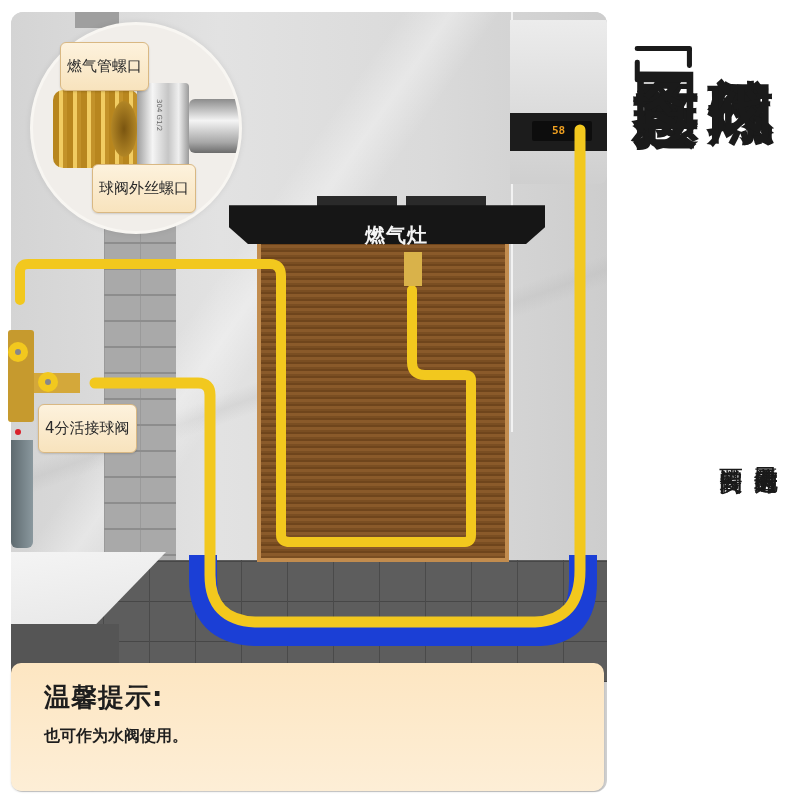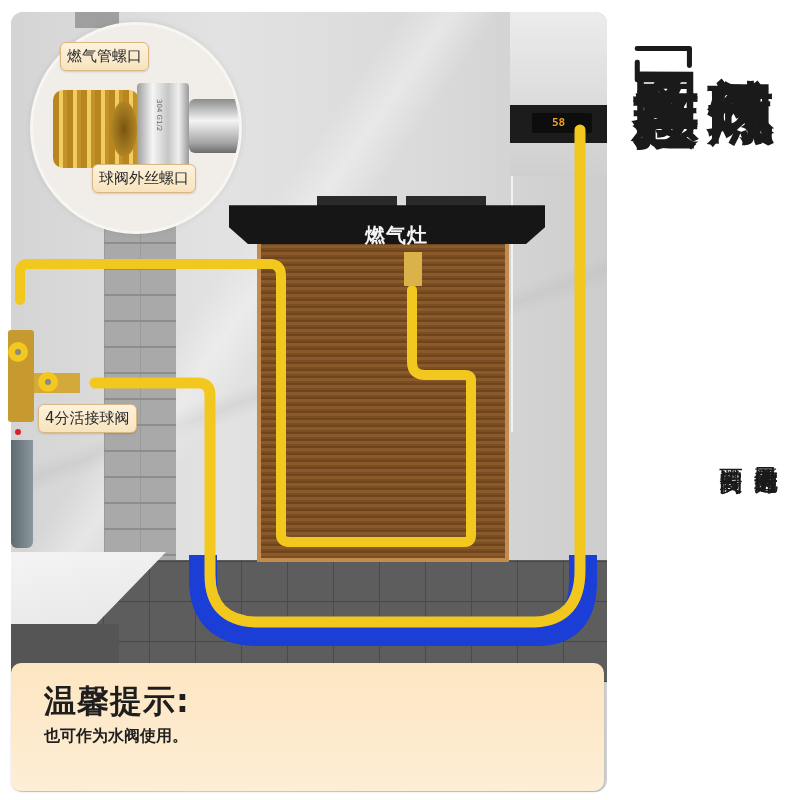--- a/index.html
+++ b/index.html
@@ -19,21 +19,21 @@
       #a9a9a9;}
   .brick-top{position:absolute;left:64px;top:0;width:44px;height:16px;background:#9f9f9f;}
   .floor{position:absolute;left:0;top:548px;width:596px;height:122px;
     background:
       repeating-linear-gradient(90deg,#4a4a4a 0 1px,transparent 1px 46px),
       repeating-linear-gradient(0deg,#474747 0 1px,transparent 1px 40px),
       #5d5d5d;}
   .counter{position:absolute;left:0;top:540px;width:155px;height:80px;
     background:linear-gradient(170deg,#f4f4f4,#e6e6e6);clip-path:polygon(0 0,100% 0,50% 100%,0 100%);}
   .counter-front{position:absolute;left:0;top:612px;width:108px;height:58px;background:#555;}
-  .heater{position:absolute;left:499px;top:0;width:97px;height:164px;border-radius:0 0 8px 0;
+  .heater{position:absolute;left:499px;top:8px;width:97px;height:164px;border-radius:0 0 8px 0;
     background:linear-gradient(180deg,#ececec,#cfcfcf);}
   .heater-panel{position:absolute;left:0;top:93px;width:97px;height:38px;background:#1c1c1c;}
   .heater-display{position:absolute;left:22px;top:8px;width:60px;height:20px;background:#0d0d0d;border-radius:2px;}
   .heater-digits{position:absolute;left:20px;top:3px;color:#f0a020;font-size:11px;font-weight:bold;font-family:"DejaVu Sans Mono",monospace;}
   .cabinet{position:absolute;left:246px;top:228px;width:252px;height:322px;
     background:repeating-linear-gradient(0deg,#7a4e22 0 2px,#8a5a2a 2px 5px,#6f451c 5px 7px);
     border:4px solid #c28c4e;box-sizing:border-box;}
   .stove{position:absolute;left:218px;top:190px;width:316px;height:42px;background:#161616;
     clip-path:polygon(0 8%,100% 8%,100% 60%,94% 100%,6% 100%,0 60%);}
   .stove-grate{position:absolute;top:184px;width:80px;height:12px;background:#2a2a2a;}
@@ -44,24 +44,24 @@
     background:#f1eeea;border:3px solid #f8f6f2;box-shadow:0 0 6px rgba(0,0,0,.08);overflow:hidden;}
   .brass-thread{position:absolute;left:20px;top:65px;width:86px;height:78px;border-radius:10px;
     background:repeating-linear-gradient(90deg,#b8861e 0 6px,#f1cc62 6px 10px,#c39229 10px 14px);}
   .brass-hole{position:absolute;left:78px;top:76px;width:26px;height:56px;border-radius:50%;background:radial-gradient(#7a5510,#c99a2e);}
   .steel-nut{position:absolute;left:104px;top:58px;width:52px;height:88px;border-radius:4px;
     background:linear-gradient(90deg,#9e9e9e,#f5f5f5 30%,#c6c6c6 60%,#efefef 80%,#9a9a9a);}
   .steel-tube{position:absolute;left:156px;top:74px;width:60px;height:54px;border-radius:6px;
     background:linear-gradient(180deg,#8c8c8c,#f4f4f4 40%,#a8a8a8 80%,#6c6c6c);}
   .steel-mark{position:absolute;left:122px;top:74px;font-size:7px;color:#666;writing-mode:vertical-rl;}
   .tag{position:absolute;background:linear-gradient(180deg,#fdf2dd,#f8e3bd);border:1px solid #d9b883;
-    border-radius:6px;color:#2a2a2a;font-size:15px;padding:4px 6px;white-space:nowrap;box-shadow:0 1px 2px rgba(0,0,0,.15);}
+    border-radius:6px;color:#2a2a2a;font-size:15px;padding:14px 6px;white-space:nowrap;box-shadow:0 1px 2px rgba(0,0,0,.15);}
   .notice{position:absolute;left:11px;top:663px;width:593px;height:128px;border-radius:10px;
     background:linear-gradient(180deg,#fde6c2,#fdeed6);box-shadow:0 1px 2px rgba(0,0,0,.15);}
-  .notice-title{position:absolute;left:33px;top:17px;font-size:32px;font-weight:bold;color:#1e1e1e;letter-spacing:1px;}
+  .notice-title{position:absolute;left:33px;top:17px;font-size:26px;font-weight:bold;color:#1e1e1e;letter-spacing:1px;}
   .notice-body{position:absolute;left:33px;top:60px;font-size:16px;font-weight:bold;color:#1e1e1e;line-height:26px;}
   .title-col{position:absolute;writing-mode:vertical-rl;font-weight:bold;color:#1a1a1a;}
   .title-a{left:707px;top:30px;font-size:66px;line-height:68px;letter-spacing:-2px;}
   .title-b{left:632px;top:30px;font-size:66px;line-height:68px;letter-spacing:-2px;}
   .sub-col{position:absolute;writing-mode:vertical-rl;color:#1a1a1a;font-size:24px;line-height:28px;letter-spacing:0px;}
   .sub-a{left:752px;top:450px;}
   .sub-b{left:717px;top:450px;}
 </style>
 </head>
 <body>

